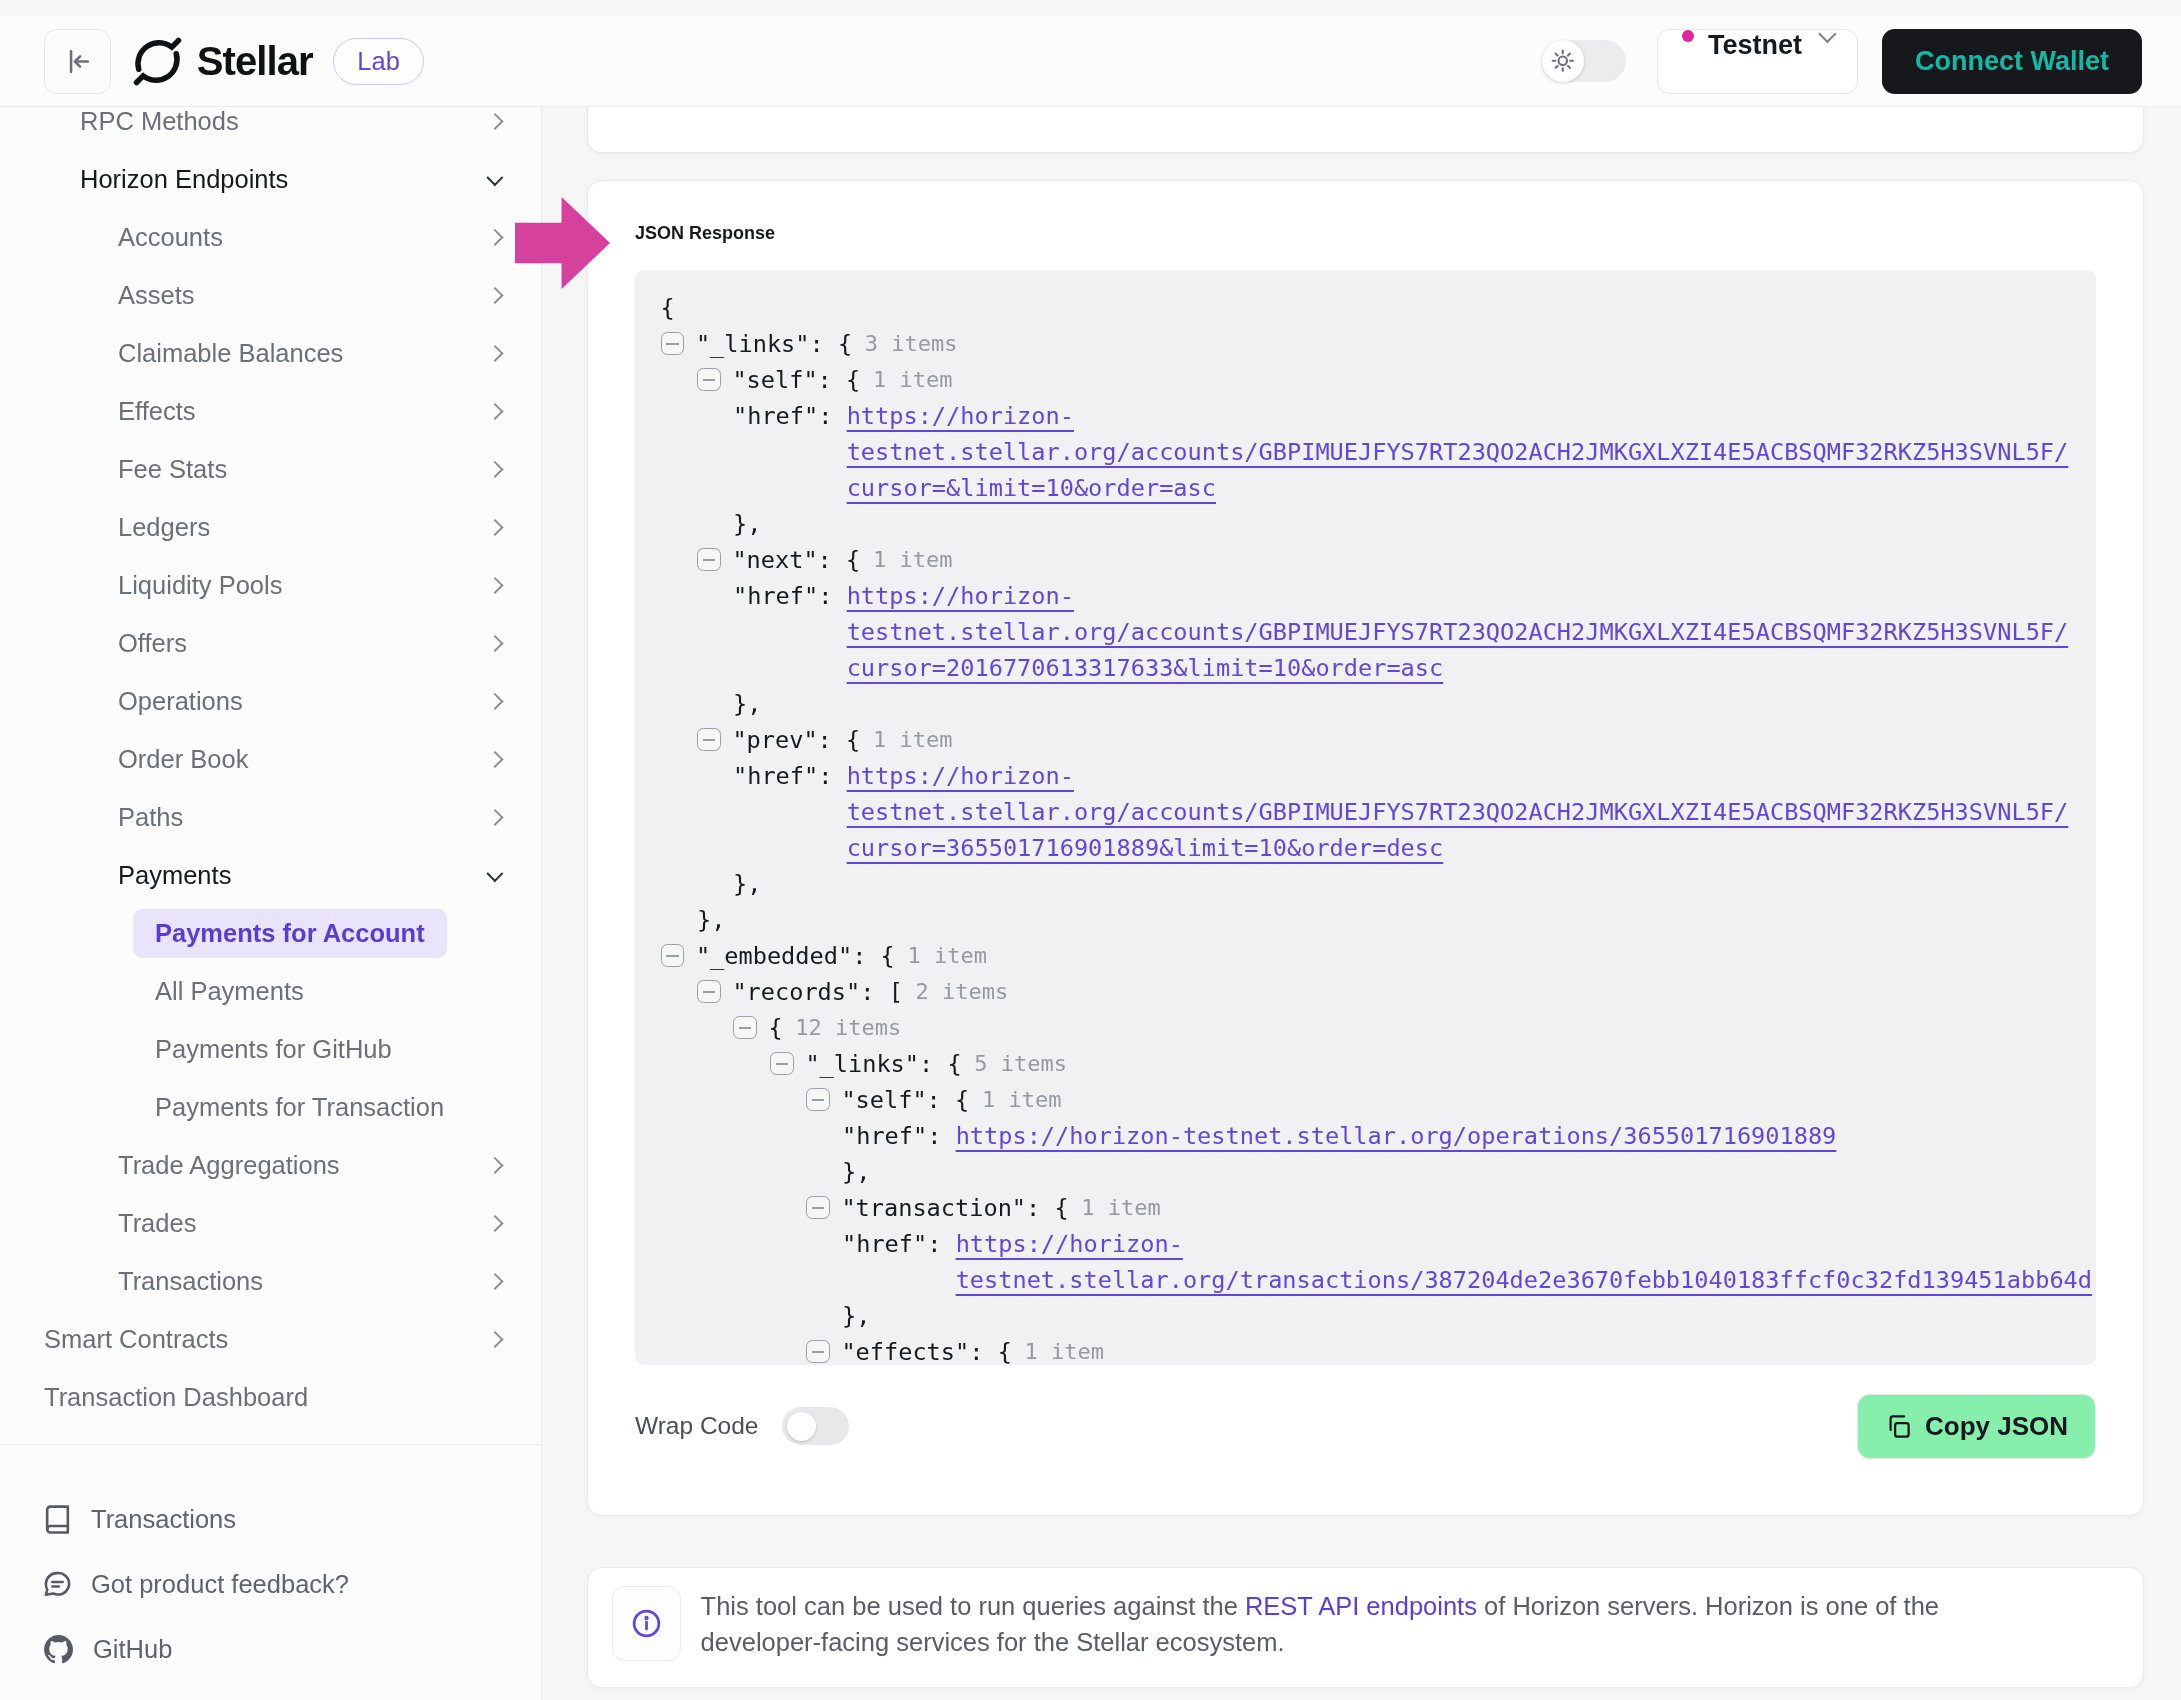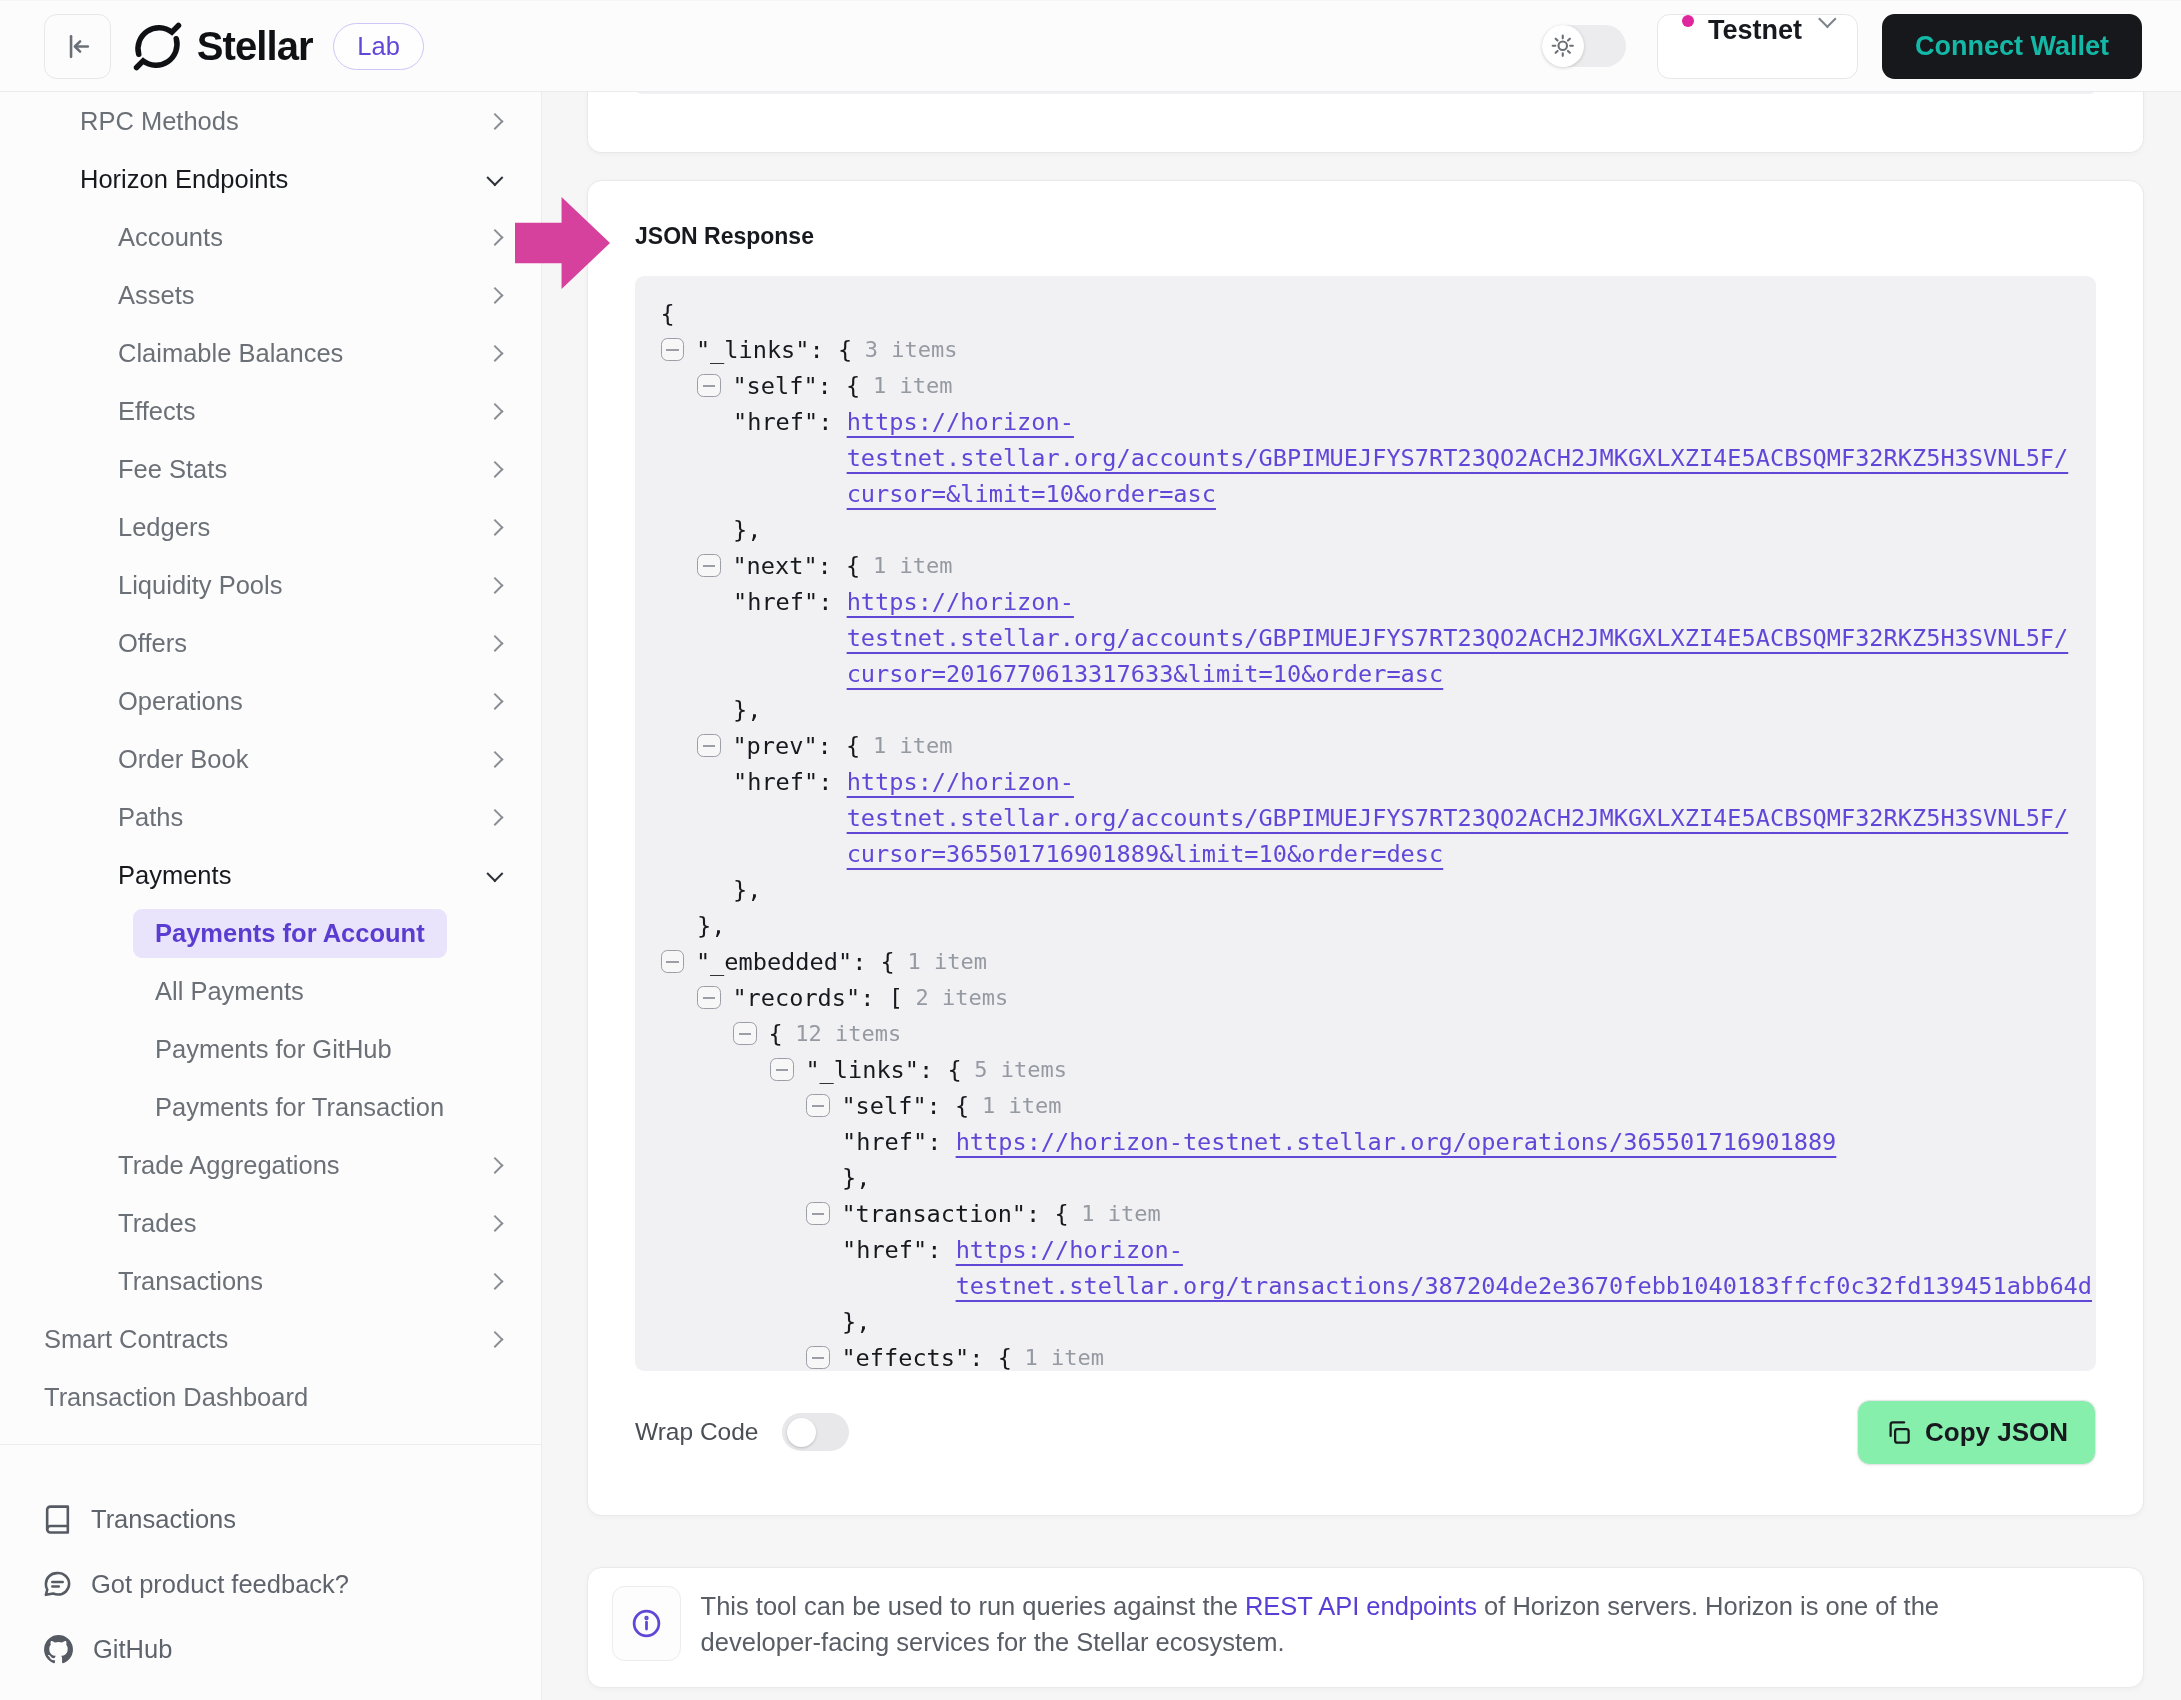--- a/index.html
+++ b/index.html
@@ -1,20 +1,20 @@
 <!DOCTYPE html>
 <html style="font-size:14.5px"><head>
 <meta charset="utf-8">
 <style>
   * { margin:0; padding:0; box-sizing:border-box; }
   html,body { width:2182px; height:1700px; overflow:hidden; }
   body { font-family:"Liberation Sans", sans-serif; background:#f6f6f7; color:#17191e; position:relative; }
 
   
-  .topbar { position:absolute; left:0; top:1px; width:2182px; height:91px; background:#fcfcfd;
+  .topbar { position:absolute; left:0; top:16px; width:2182px; height:91px; background:#fcfcfd;
             border-bottom:1.8px solid #ebebed; display:flex; align-items:center; padding:0 40px 0 44px; z-index:10; }
   .collapse-btn { width:67px; height:65px; border:1.8px solid #e8e8ea; border-radius:12.7px; background:#fcfcfd;
                   display:flex; align-items:center; justify-content:center; cursor:pointer; }
   .logo-group { display:flex; align-items:center; margin-left:20px; }
   .logo-mark { width:53px; height:53px; }
   .logo-text { font-size:40px; font-weight:600; letter-spacing:-0.9px; margin-left:12.7px; color:#0f1114; }
   .lab-badge { margin-left:20px; height:47px; padding:0 23.6px; border:1.8px solid #cdc6f6; border-radius:23.6px;
                color:#6147d8; font-size:25.5px; display:flex; align-items:center; background:#fefeff; }
   .theme-toggle { margin-left:auto; width:84px; height:42px; border-radius:21px; background:#ececee; position:relative; cursor:pointer; }
   .theme-knob { position:absolute; left:0; top:0; width:42px; height:42px; border-radius:50%; background:#ffffff;
@@ -48,21 +48,21 @@
   .fitem { height:65px; display:flex; align-items:center; gap:18px; padding-left:42px; font-size:25.5px; color:#5f646c; cursor:pointer; }
   .fitem svg { flex-shrink:0; }
 
   
   .content { position:absolute; left:544px; right:0; top:91px; bottom:0; background:#f6f6f7; }
   .card { position:absolute; left:43px; width:1557px; background:#ffffff; border:1.8px solid #e9e9eb;
           border-radius:14.5px; box-shadow:0 1.8px 5.5px rgba(0,0,0,0.03); }
   .card.top-partial { top:-16.4px; height:78px; border-top:none; border-radius:0 0 14.5px 14.5px; overflow:hidden; }
   .prev-stub { margin:0 45px; height:36px; margin-top:-16.4px; background:#f1f1f3; border-radius:0 0 9px 9px; }
   .card.response { top:89px; height:1336px; padding:0 47px; overflow:hidden; }
-  .section-title { margin-top:42px; font-size:23px; font-weight:700; color:#17191e; }
+  .section-title { margin-top:42px; font-size:18px; font-weight:700; color:#17191e; }
   .codeblock { margin-top:25.5px; height:1095px; background:#f1f1f3; border-radius:9px; padding-top:20px; overflow:hidden;
                font-family:"DejaVu Sans Mono", monospace; font-size:23.6px; }
   .jrow { display:flex; align-items:flex-start; line-height:36px; min-height:36px; }
   .jrow.partial { height:20px; overflow:hidden; }
   .jminus { width:23.6px; height:23.6px; border:1.8px solid #9b9ea6; border-radius:6.4px; margin:6.4px 11.8px 0 0;
             position:relative; flex-shrink:0; cursor:pointer; background:#f7f7f8; }
   .jminus::after { content:""; position:absolute; left:4.5px; right:4.5px; top:50%; height:1.8px; margin-top:-0.9px; background:#9b9ea6; }
   .jtext { white-space:pre; color:#17191e; }
   .jcount { margin-left:12.7px; font-size:22px; color:#9599a2; white-space:pre; }
   .jlink { white-space:pre; color:#6147d8; text-decoration:underline; text-underline-offset:5.5px; cursor:pointer; }

